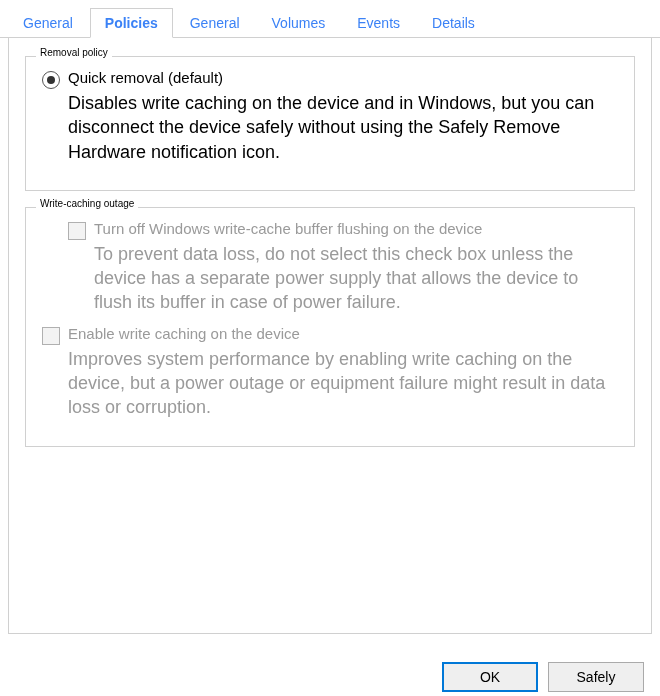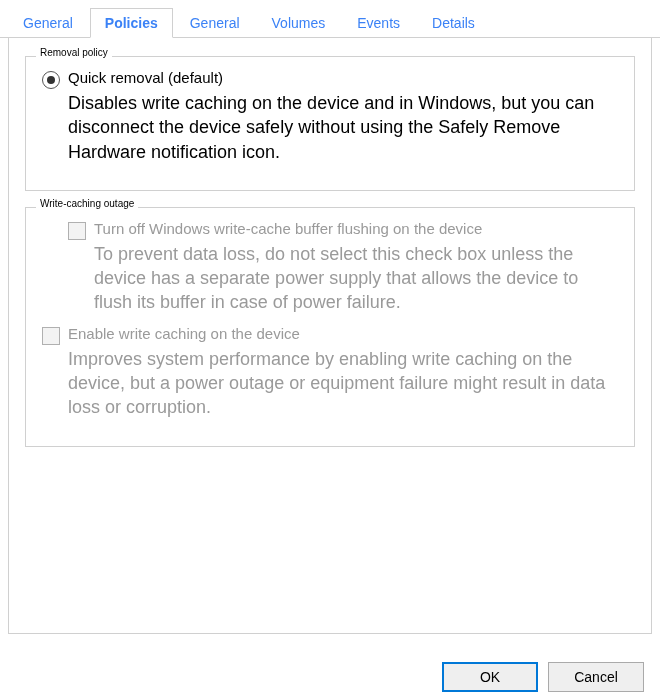--- a/index.html
+++ b/index.html
@@ -192,16 +192,16 @@
           <div class="label">Enable write caching on the device</div>
         </div>
         <div class="description">Improves system performance by enabling write caching on the device, but a power outage or equipment failure might result in data loss or corruption.</div>
       </div>
     </div>
 
   </div>
 
   <div class="button-row">
     <div class="btn primary">OK</div>
-    <div class="btn">Cancel</div>
+    <div class="btn">Safely</div>
   </div>
 
 </div>
 
 </body></html>

